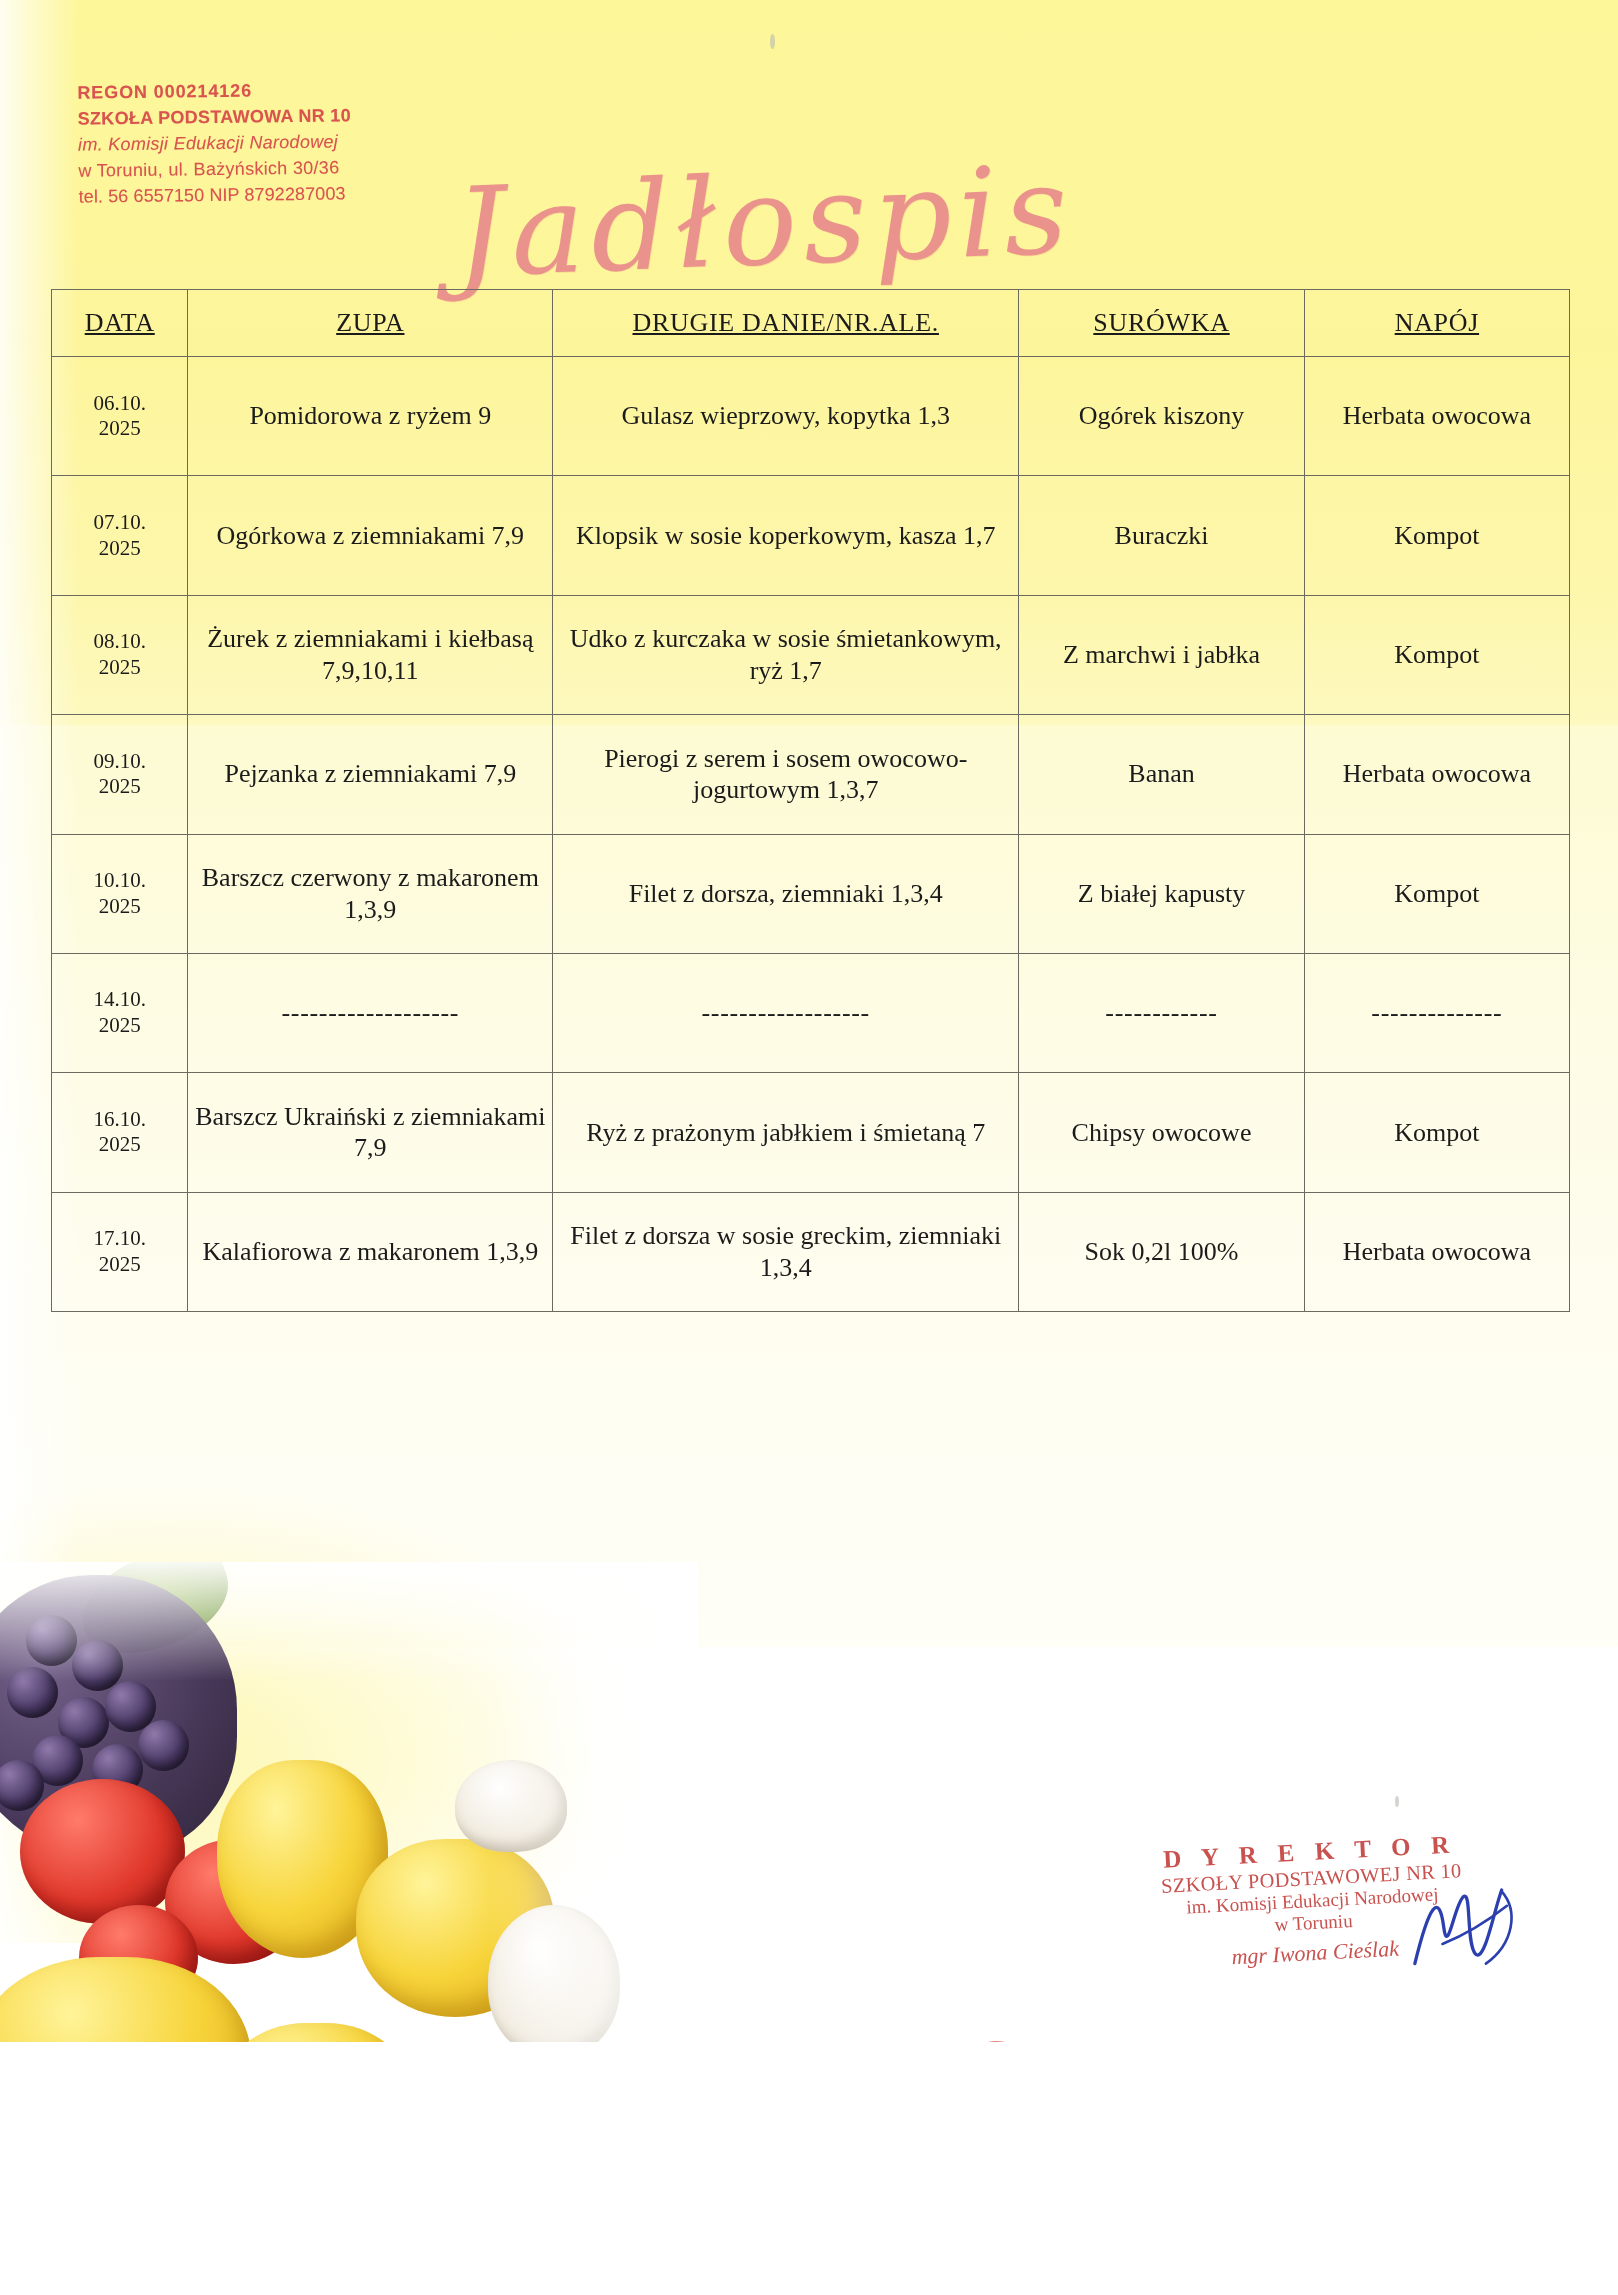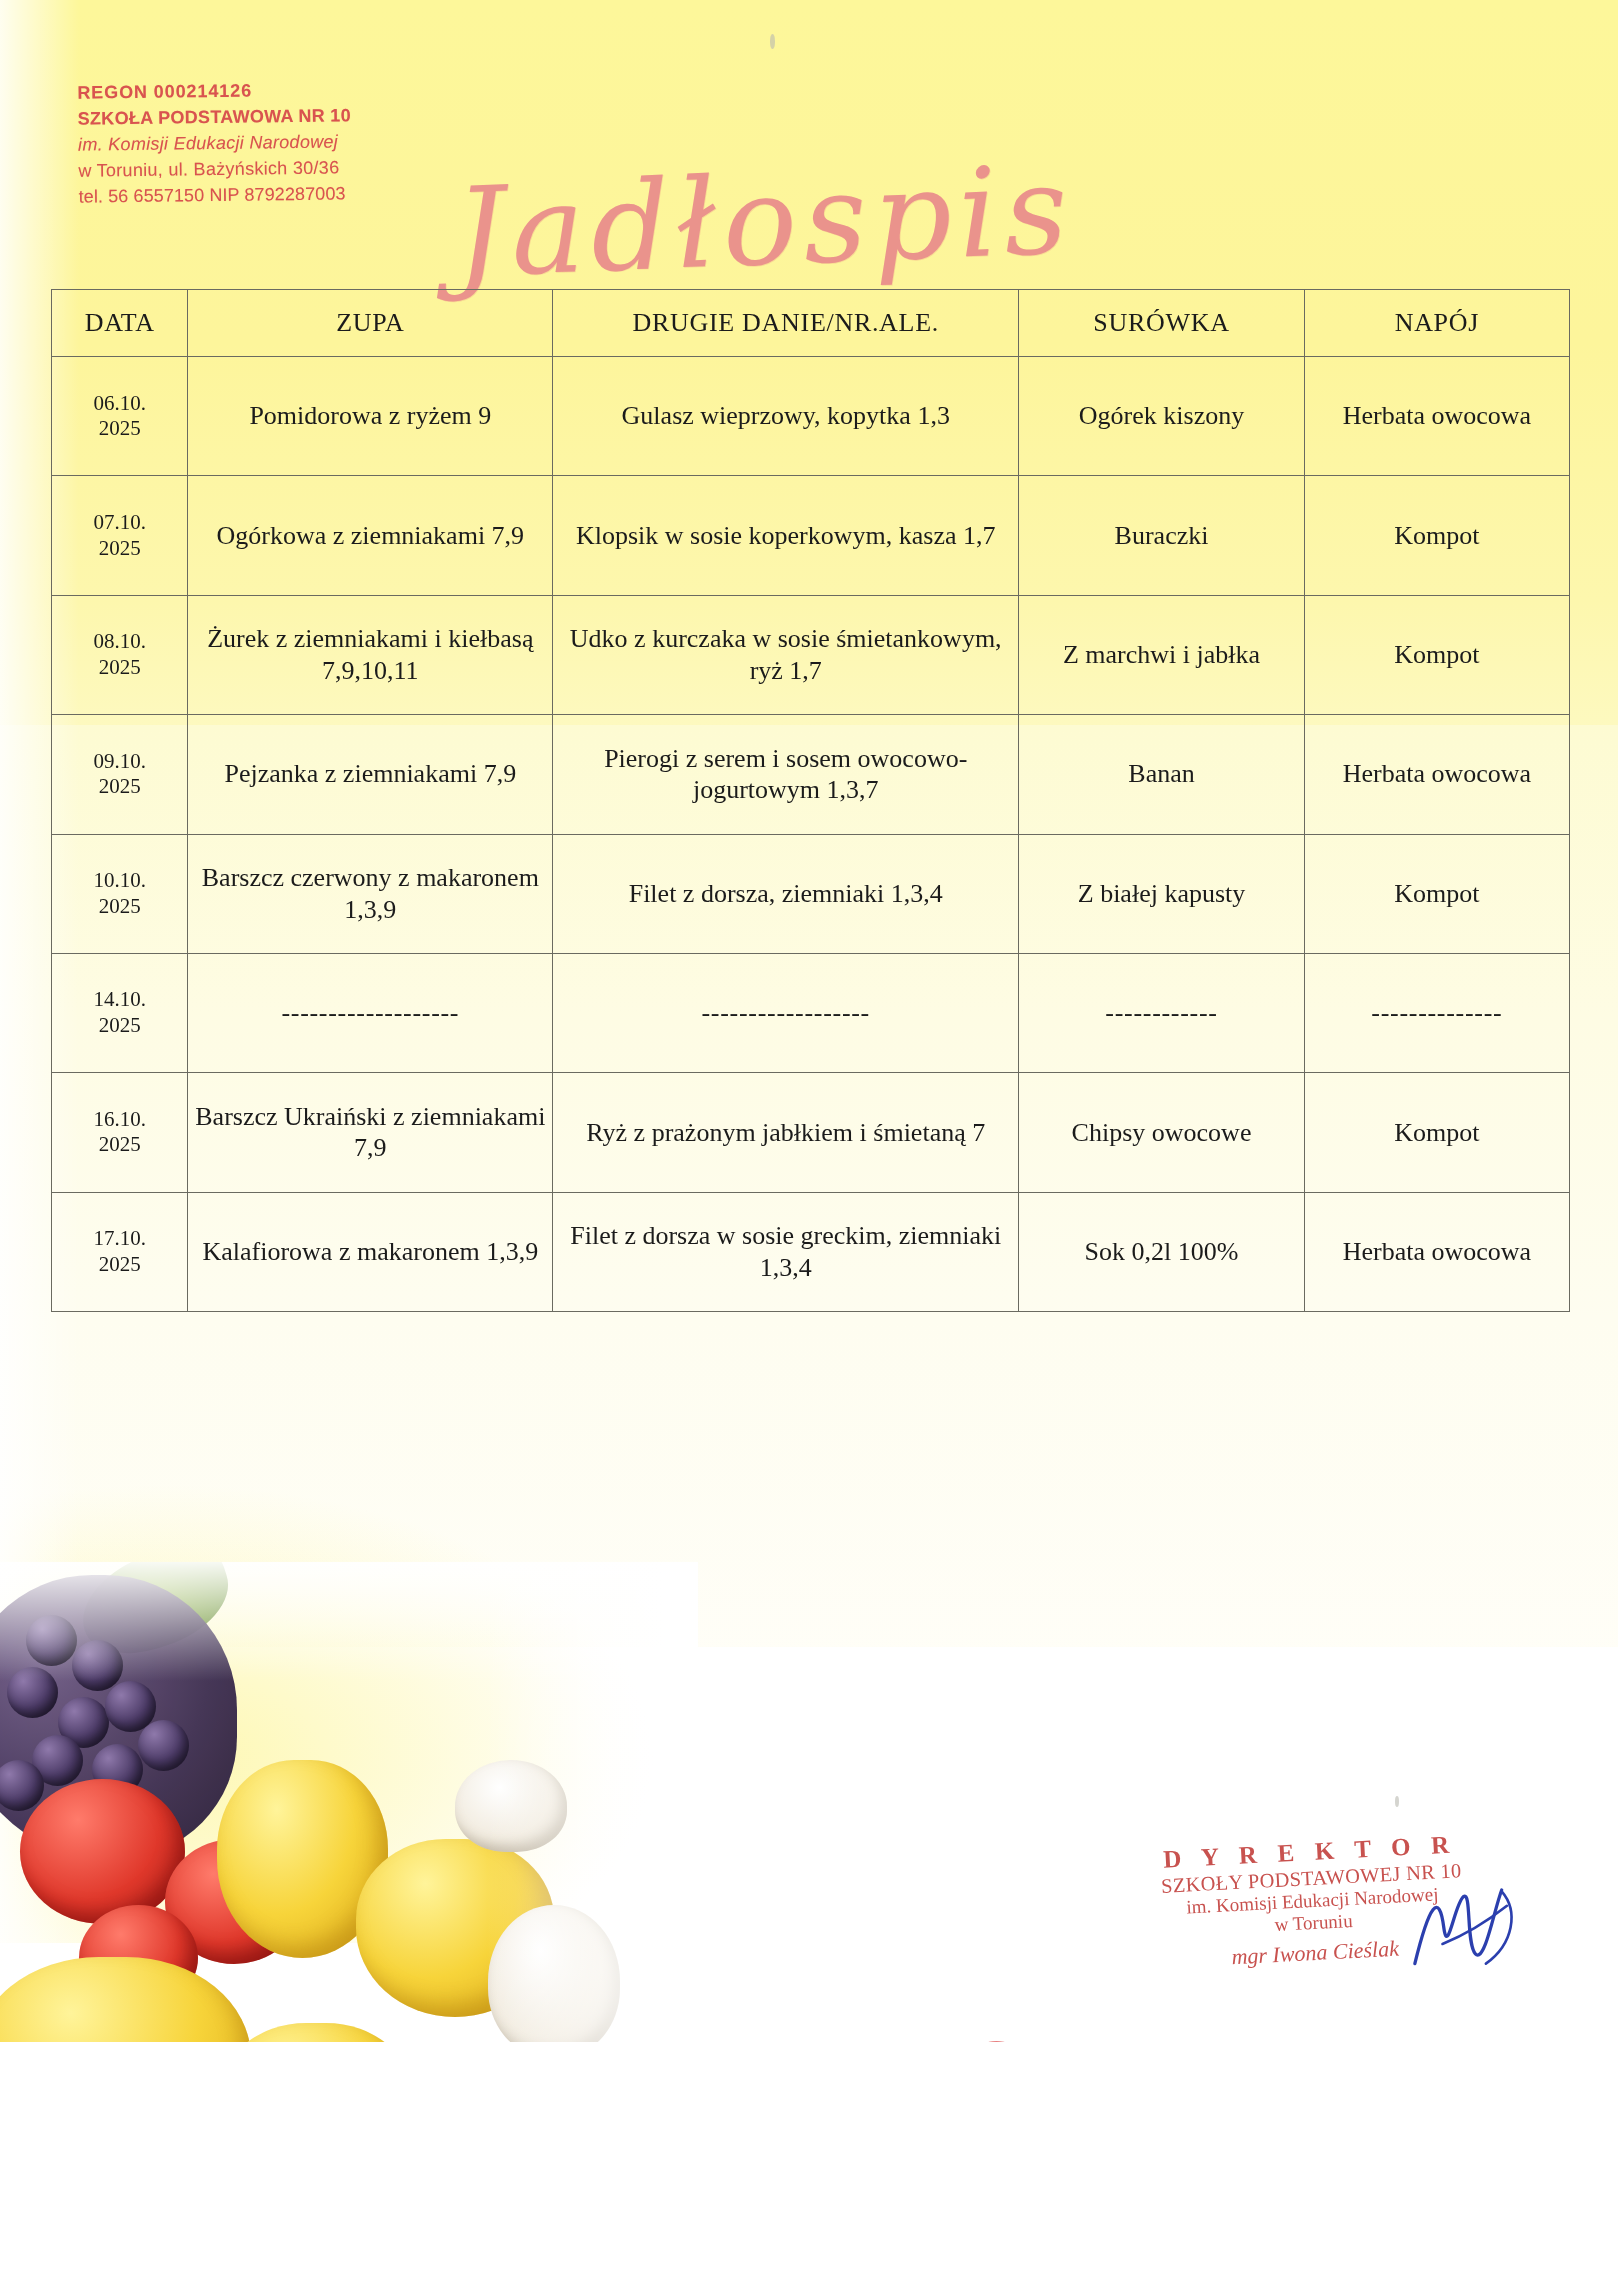--- a/index.html
+++ b/index.html
@@ -100,20 +100,21 @@
     padding: 9.2px 6.6px;
     line-height: 1.22;
     font-weight: 400;
   }
   table.menu thead th {
     font-size: 26px;
     letter-spacing: 0.7px;
     height: 58px;
     padding: 4px 5.3px;
     background: transparent;
+    text-decoration: underline;
   }
   .c-date   { width: 127px; font-size: 21px; }
   .c-zupa   { width: 369px; }
   .c-drugie { width: 474px; }
   .c-sur    { width: 283px; }
   .c-nap    { width: 264px; }
   .row-tall td { height: 100px; }
   .dash { letter-spacing: 0.7px; }
 
   

